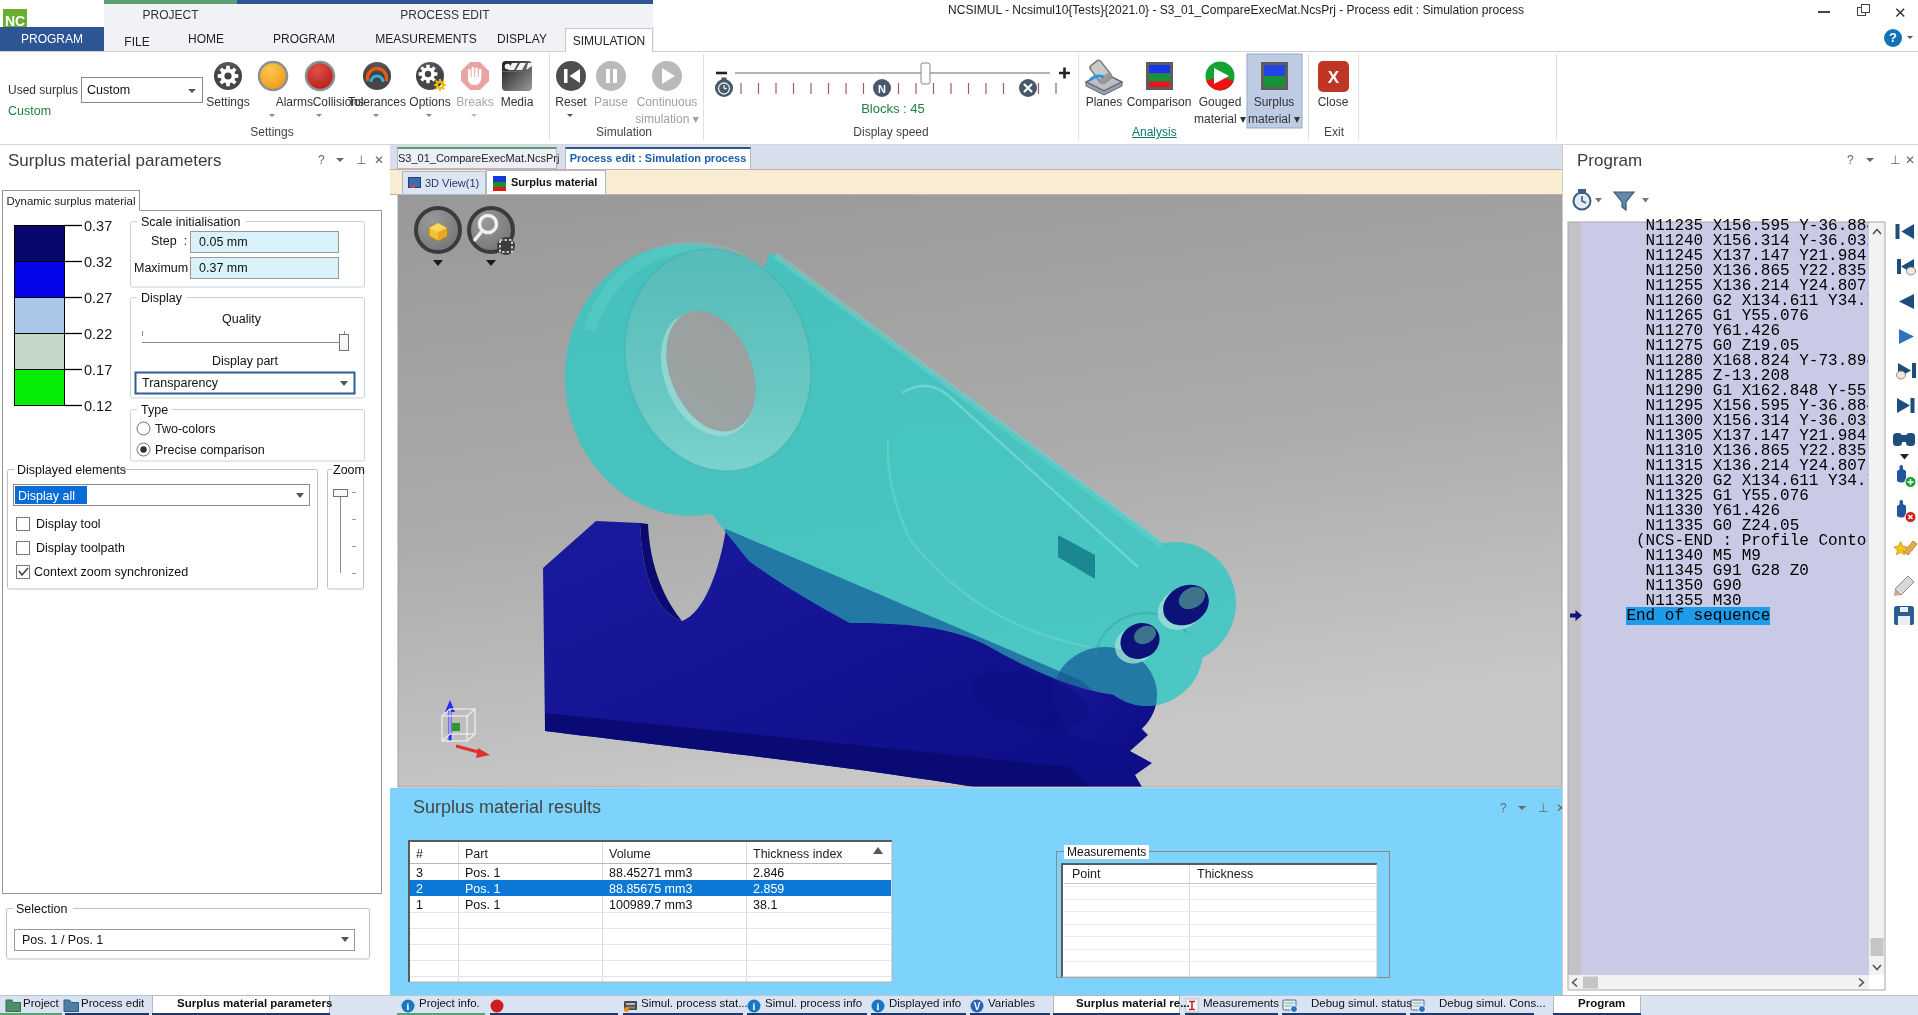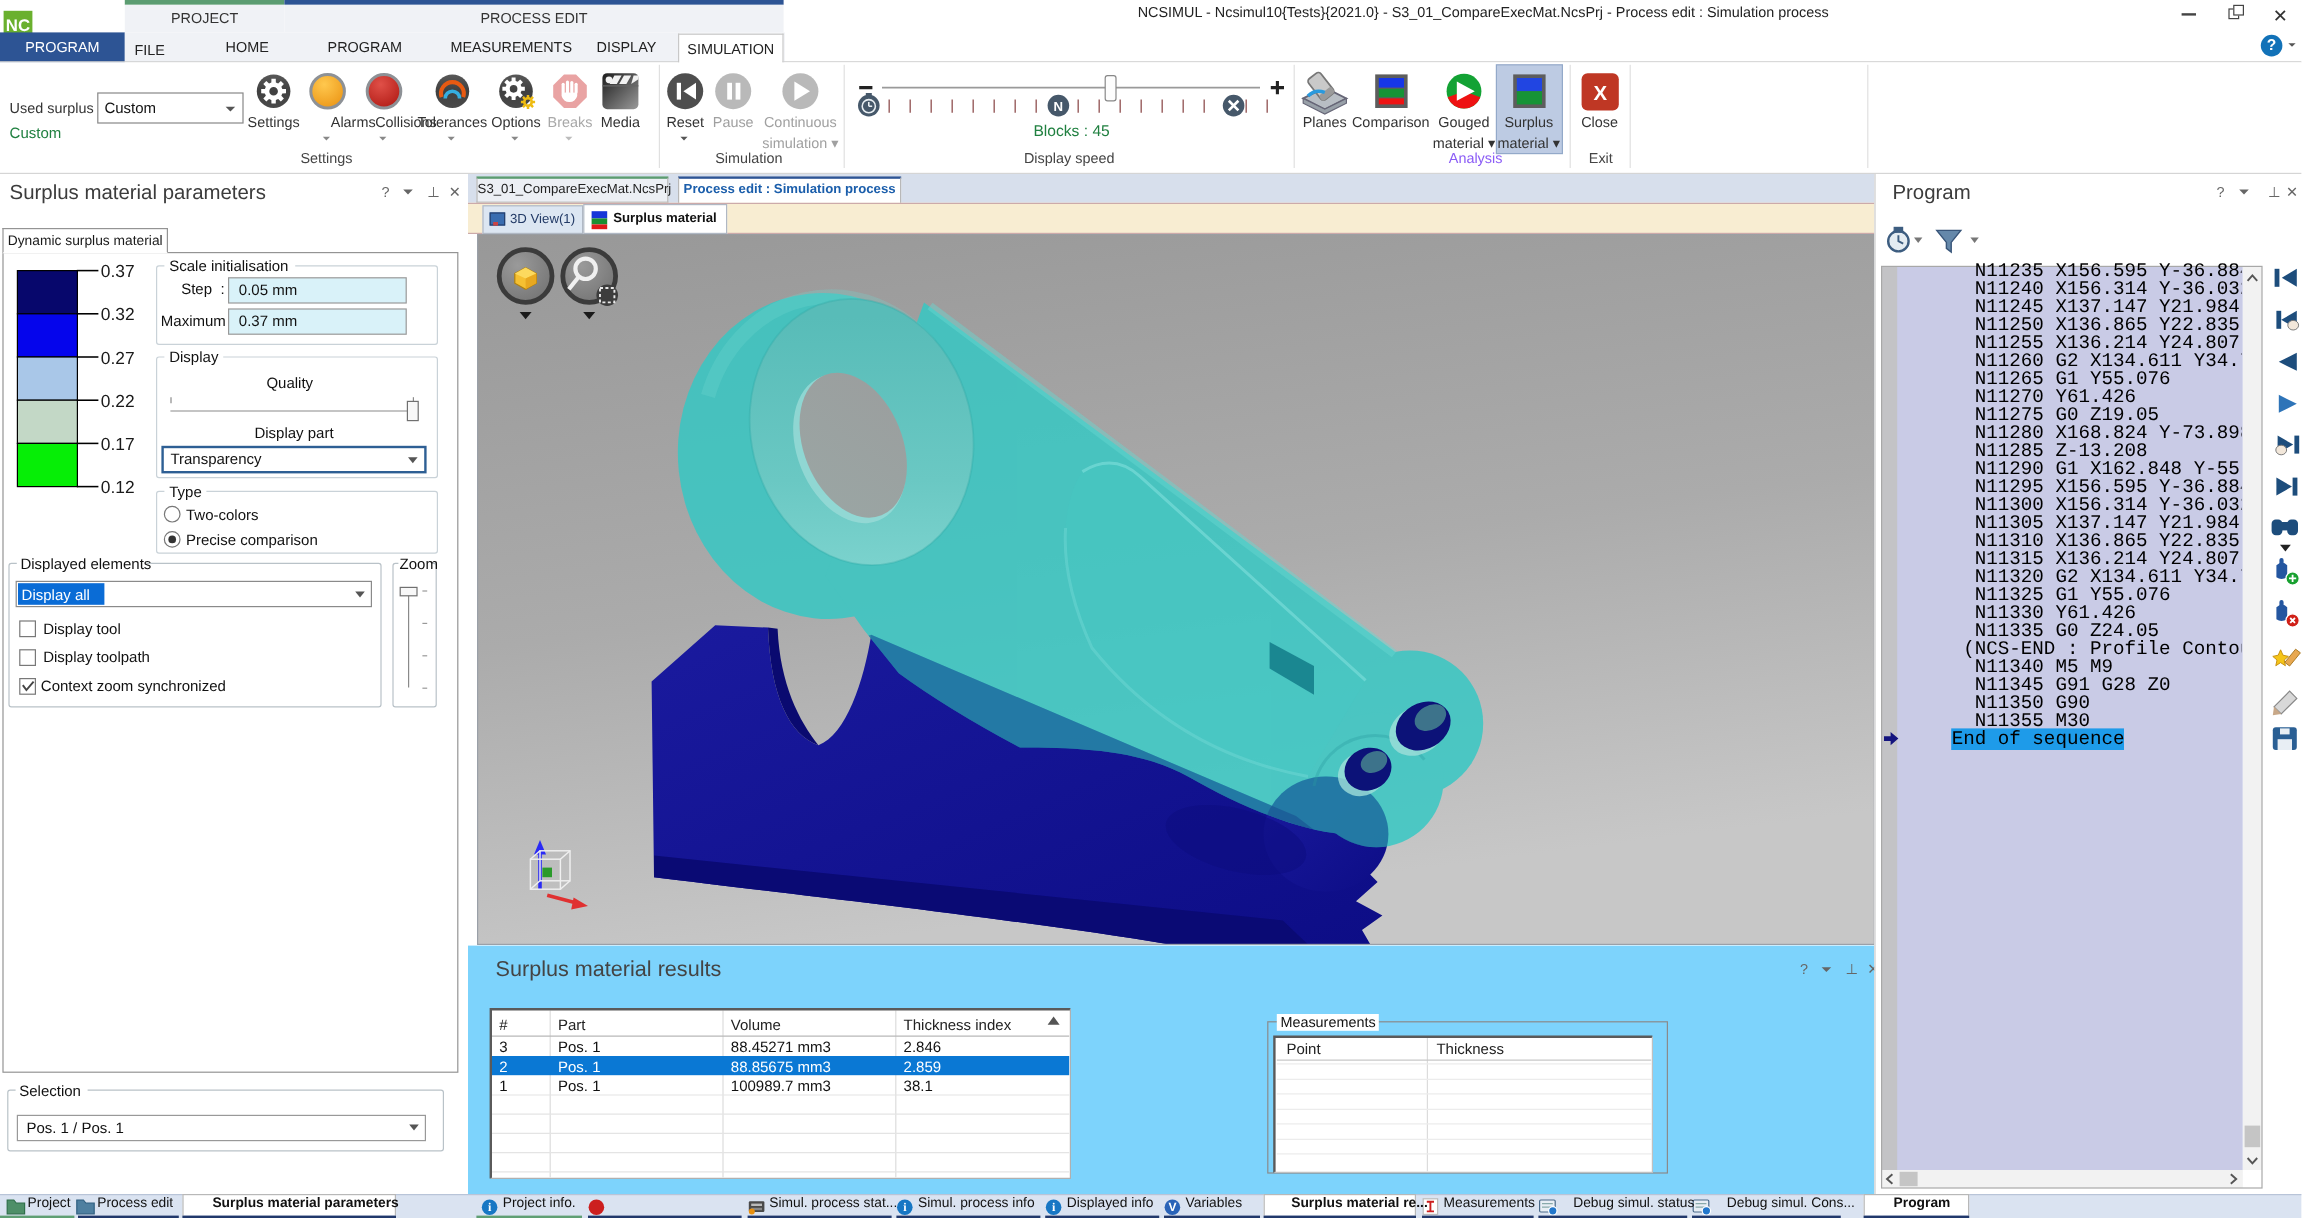--- a/index.html
+++ b/index.html
@@ -27,21 +27,21 @@
 
   <div class="abs" style="left:1818px;top:11px;width:12px;height:2px;background:#444;"></div>
   <div class="abs" style="left:1857px;top:7px;width:9px;height:9px;border:1.5px solid #444;background:#fff;"></div>
   <div class="abs" style="left:1861px;top:4px;width:9px;height:9px;border:1.5px solid #444;background:#fff;"></div>
   <div class="abs" style="left:1894px;top:4px;font-size:15px;color:#333;">✕</div>
 
   <div class="abs" style="left:0;top:27px;width:104px;height:25px;background:#2d5494;color:#fff;
        font-size:12px;text-align:center;line-height:25px;">PROGRAM</div>
   <div class="abs" style="left:104px;top:27px;width:550px;height:25px;background:#f0f2f6;"></div>
   <div class="abs" style="left:104px;top:27px;width:1814px;height:25px;font-size:12px;color:#222;">
-    <span class="abs" style="left:8px;top:3px;width:50px;text-align:left;line-height:25px;">FILE</span>
+    <span class="abs" style="left:8px;top:3px;width:50px;text-align:center;line-height:25px;">FILE</span>
     <span class="abs" style="left:72px;top:0;width:60px;text-align:center;line-height:25px;">HOME</span>
     <span class="abs" style="left:160px;top:0;width:80px;text-align:center;line-height:25px;">PROGRAM</span>
     <span class="abs" style="left:262px;top:0;width:120px;text-align:center;line-height:25px;">MEASUREMENTS</span>
     <span class="abs" style="left:385px;top:0;width:66px;text-align:center;line-height:25px;">DISPLAY</span>
   </div>
   <div class="abs" style="left:565px;top:28px;width:88px;height:25px;background:#fff;border:1px solid #c8c8c8;
        border-bottom:none;font-size:12px;color:#222;text-align:center;line-height:24px;">SIMULATION</div>
 
   <div class="abs" style="left:1884px;top:29px;width:18px;height:18px;border-radius:50%;background:#1272b8;
        color:#fff;font-weight:bold;font-size:13px;text-align:center;line-height:18px;">?</div>
@@ -54,21 +54,21 @@
     <span class="abs vlabel" style="left:8px;top:31px;">Used surplus</span>
     <div class="abs" style="left:81px;top:25px;width:122px;height:26px;border:1px solid #888;background:#fff;
          font-size:12.5px;color:#111;line-height:24px;padding-left:5px;">Custom
       <span class="abs" style="right:6px;top:11px;width:0;height:0;border:4px solid transparent;border-top-color:#555;"></span>
     </div>
     <span class="abs" style="left:8px;top:52px;font-size:12.5px;color:#208040;">Custom</span>
 
     <span class="abs vlabel" style="left:212px;top:73px;width:120px;text-align:center;color:#444;">Settings</span>
     <span class="abs vlabel" style="left:564px;top:73px;width:120px;text-align:center;color:#444;">Simulation</span>
     <span class="abs vlabel" style="left:831px;top:73px;width:120px;text-align:center;color:#444;">Display speed</span>
-    <span class="abs vlabel" style="left:1132px;top:73px;width:120px;text-align:right;color:#8b5cf6;">Analysis</span>
+    <span class="abs vlabel" style="left:1132px;top:73px;width:120px;text-align:left;color:#0f766e;text-decoration:underline;">Analysis</span>
     <span class="abs vlabel" style="left:1274px;top:73px;width:120px;text-align:center;color:#444;">Exit</span>
 
     <div class="abs" style="left:549px;top:2px;width:1px;height:86px;background:#e0e0e0;"></div>
     <div class="abs" style="left:703px;top:2px;width:1px;height:86px;background:#e0e0e0;"></div>
     <div class="abs" style="left:1078px;top:2px;width:1px;height:86px;background:#e0e0e0;"></div>
     <div class="abs" style="left:1308px;top:2px;width:1px;height:86px;background:#e0e0e0;"></div>
     <div class="abs" style="left:1358px;top:2px;width:1px;height:86px;background:#e0e0e0;"></div>
     <div class="abs" style="left:1556px;top:2px;width:1px;height:86px;background:#e0e0e0;"></div>
 
     <svg class="abs" style="left:0;top:0;" width="1918" height="93" id="ribbonsvg" viewBox="0 0 1918 93">

